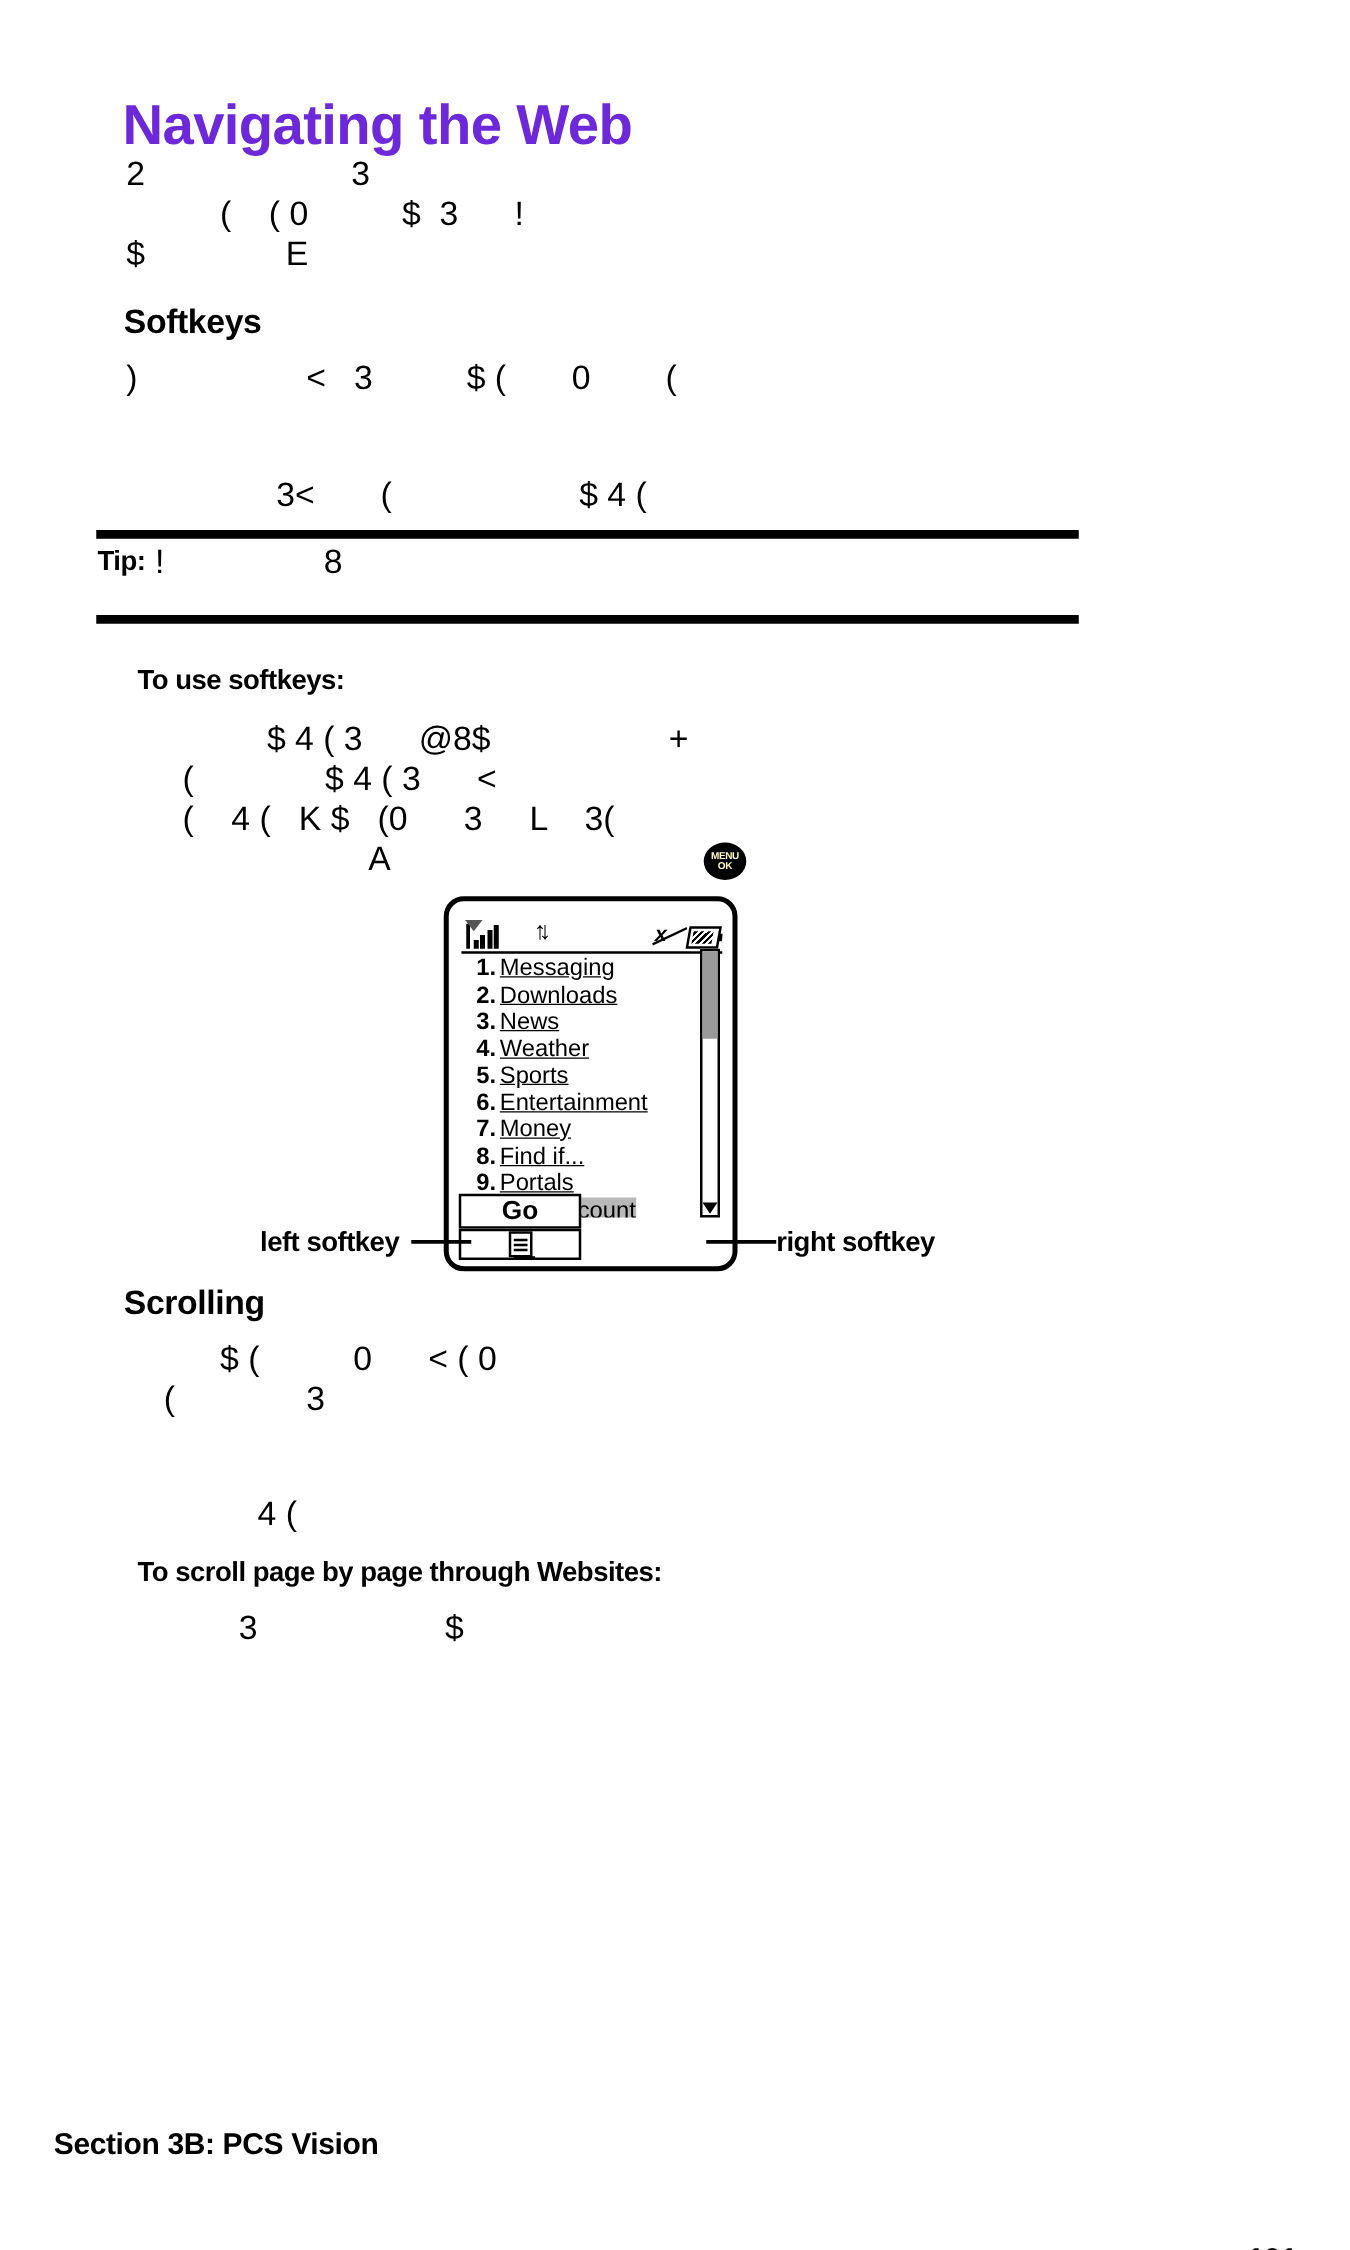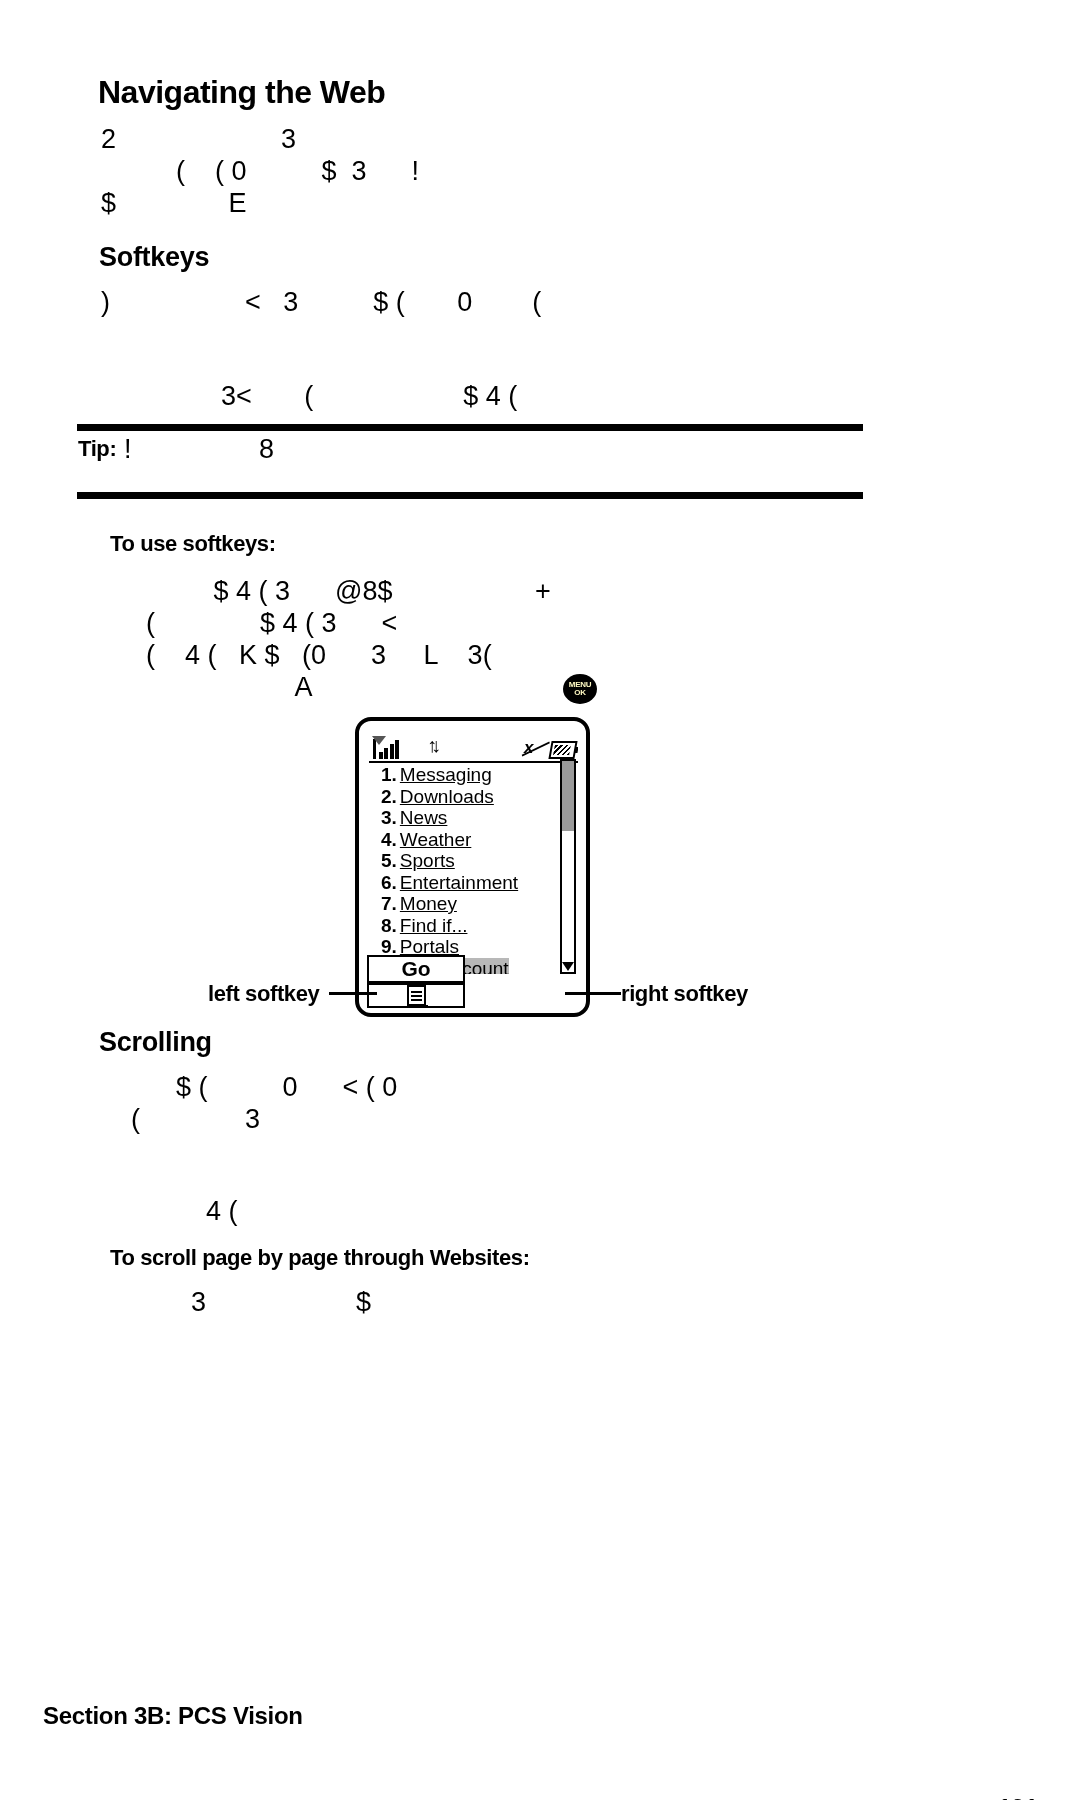--- a/index.html
+++ b/index.html
@@ -19,23 +19,23 @@
   .page {
     position: absolute;
     inset: 0;
   }
 
   
   .doc-title {
     position: absolute;
     left: 98px;
     top: 74px;
-    font-size: 32px;
-    font-weight: bold;
-    color: #000000;
+    font-size: 45px;
+    font-weight: bold;
+    color: #6d28d9;
     letter-spacing: -0.5px;
     white-space: nowrap;
   }
 
   
   .glyph-line {
     position: absolute;
     font-family: "Liberation Sans", sans-serif;
     font-size: 27px;
     color: #000000;

